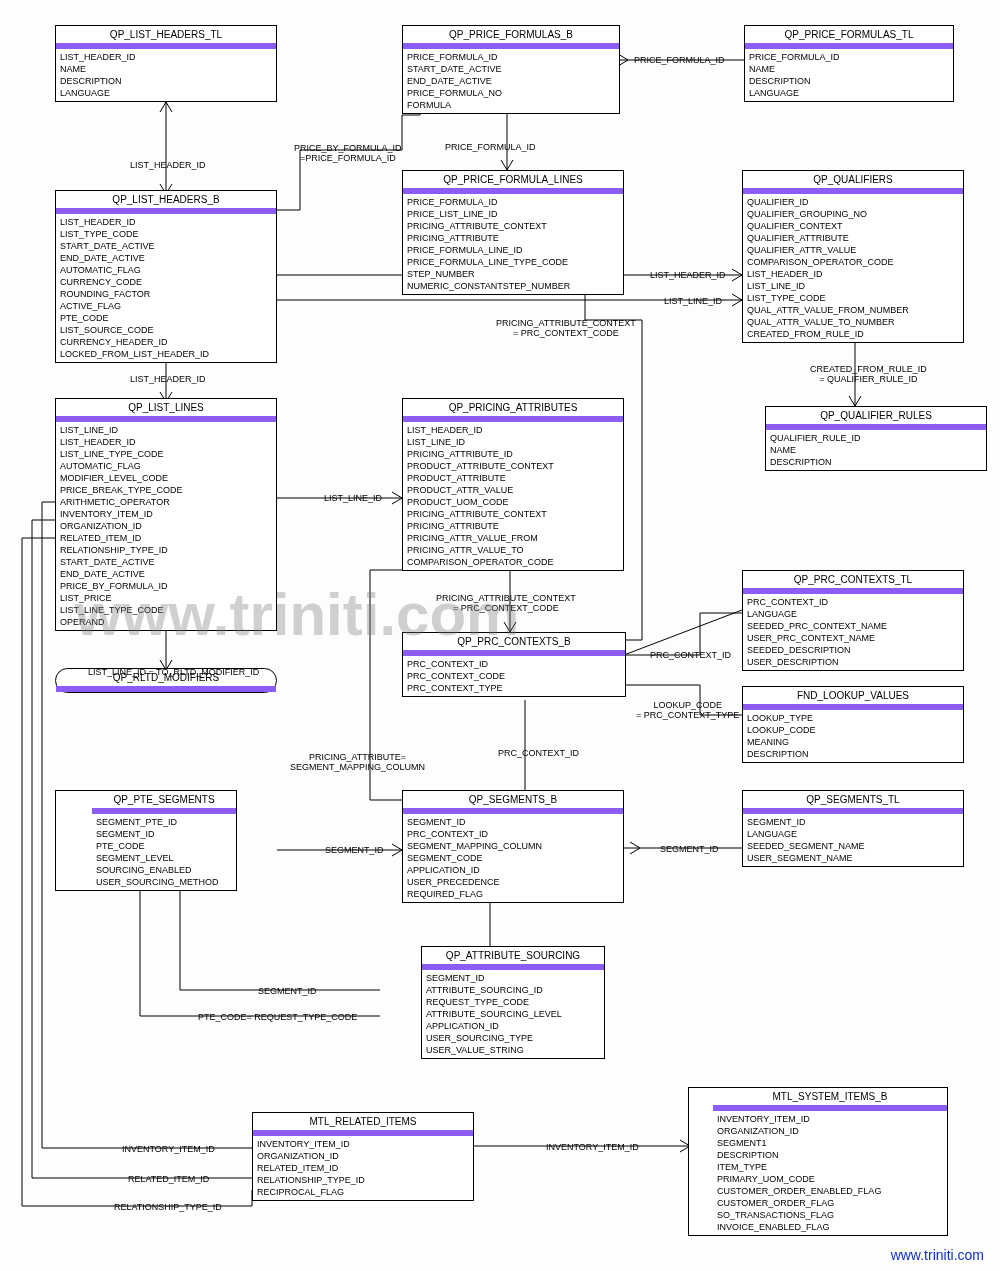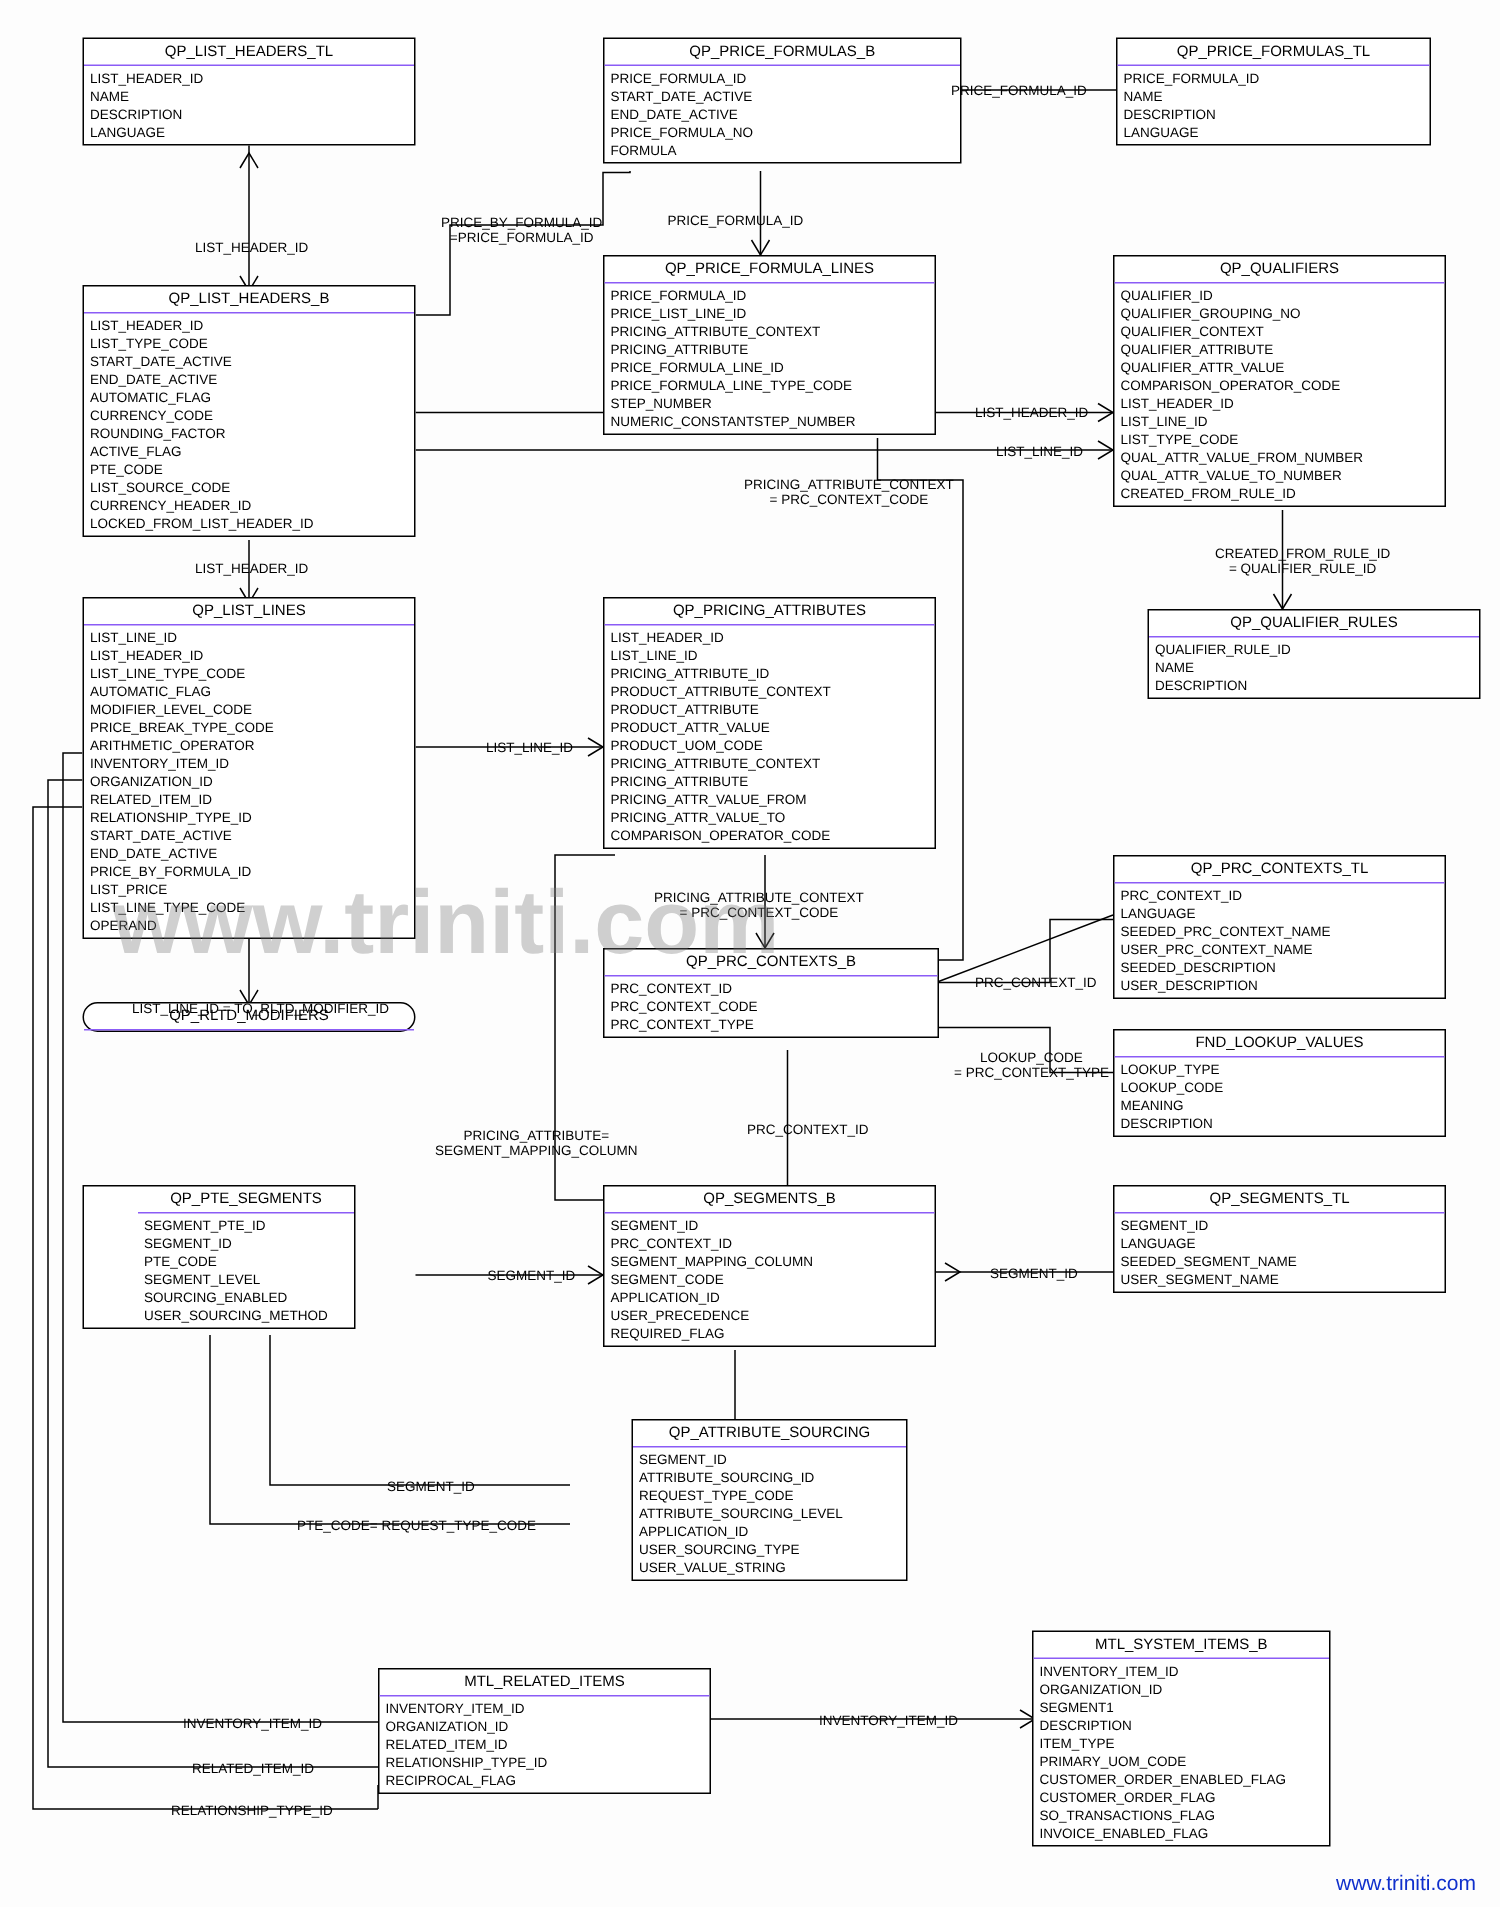--- a/index.html
+++ b/index.html
@@ -23,21 +23,21 @@
     height: 1271px;
     pointer-events: none;
   }
   .entity {
     position: absolute;
     border: 1px solid #000;
     background: #fff;
     box-sizing: border-box;
   }
   .entity .title {
-    border-bottom: 1px solid #8b5cf6;
+    border-bottom: 6px solid #8b5cf6;
     text-align: center;
     font-size: 10px;
     padding: 3px 4px;
     white-space: nowrap;
   }
   .entity .cols {
     padding: 2px 4px;
   }
   .entity .col {
     font-size: 9px;
@@ -145,21 +145,21 @@
 
   <div class="entity" id="e-qp_list_headers_tl" style="left: 55px; top: 25px; width: 222px;">
       <div class="title">QP_LIST_HEADERS_TL</div>
       <div class="cols">
         <div class="col">LIST_HEADER_ID</div>
         <div class="col">NAME</div>
         <div class="col">DESCRIPTION</div>
         <div class="col">LANGUAGE</div>
       </div>
     </div>
-  <div class="entity" id="e-qp_price_formulas_b" style="left: 402px; top: 25px; width: 239px;">
+  <div class="entity" id="e-qp_price_formulas_b" style="left: 402px; top: 25px; width: 218px;">
       <div class="title">QP_PRICE_FORMULAS_B</div>
       <div class="cols">
         <div class="col">PRICE_FORMULA_ID</div>
         <div class="col">START_DATE_ACTIVE</div>
         <div class="col">END_DATE_ACTIVE</div>
         <div class="col">PRICE_FORMULA_NO</div>
         <div class="col">FORMULA</div>
       </div>
     </div>
   <div class="entity" id="e-qp_price_formulas_tl" style="left: 744px; top: 25px; width: 210px;">
@@ -343,21 +343,21 @@
   <div class="entity" id="e-mtl_related_items" style="left: 252px; top: 1112px; width: 222px;">
       <div class="title">MTL_RELATED_ITEMS</div>
       <div class="cols">
         <div class="col">INVENTORY_ITEM_ID</div>
         <div class="col">ORGANIZATION_ID</div>
         <div class="col">RELATED_ITEM_ID</div>
         <div class="col">RELATIONSHIP_TYPE_ID</div>
         <div class="col">RECIPROCAL_FLAG</div>
       </div>
     </div>
-  <div class="entity" id="e-mtl_system_items_b" style="left: 688px; top: 1087px; width: 199px;">
+  <div class="entity" id="e-mtl_system_items_b" style="left: 688px; top: 1087px; width: 260px; padding-left: 24px;">
       <div class="title">MTL_SYSTEM_ITEMS_B</div>
       <div class="cols">
         <div class="col">INVENTORY_ITEM_ID</div>
         <div class="col">ORGANIZATION_ID</div>
         <div class="col">SEGMENT1</div>
         <div class="col">DESCRIPTION</div>
         <div class="col">ITEM_TYPE</div>
         <div class="col">PRIMARY_UOM_CODE</div>
         <div class="col">CUSTOMER_ORDER_ENABLED_FLAG</div>
         <div class="col">CUSTOMER_ORDER_FLAG</div>

